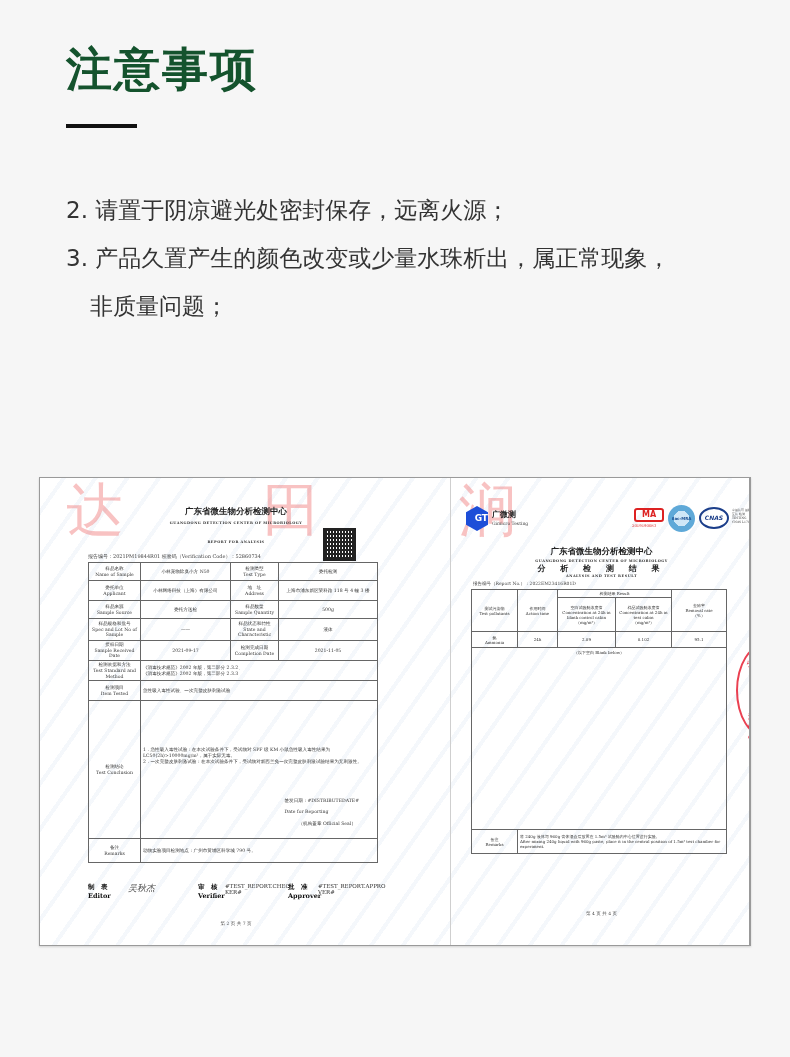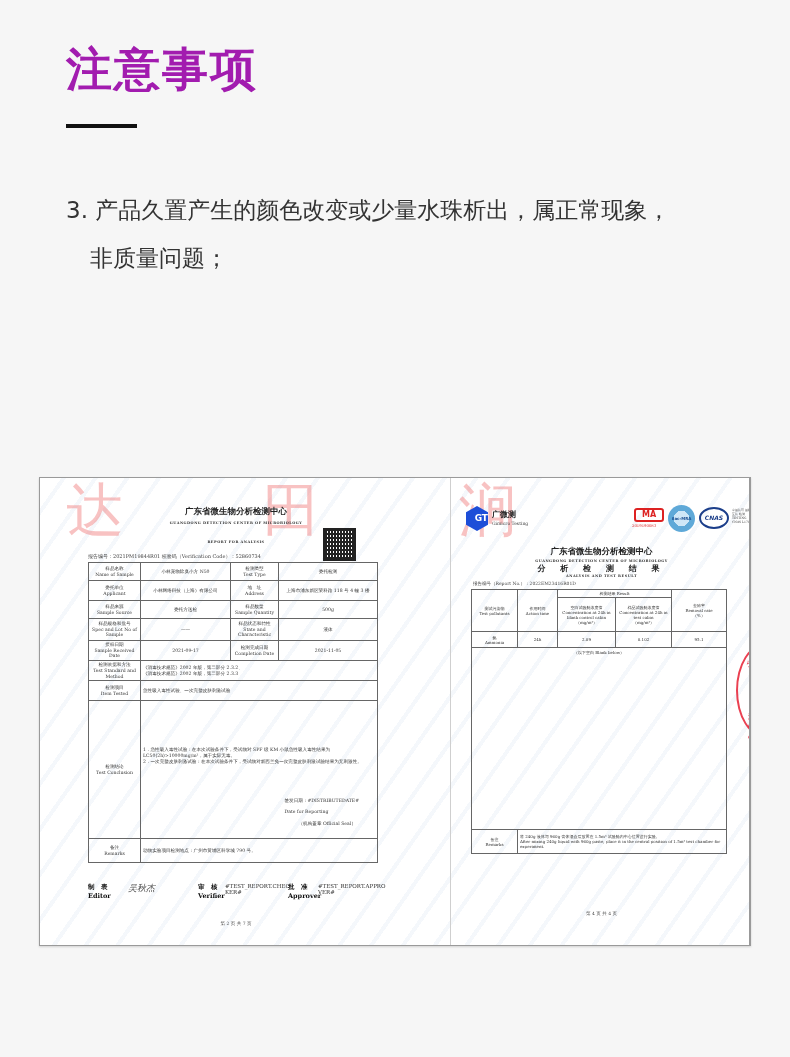--- a/index.html
+++ b/index.html
@@ -1,19 +1,19 @@
 <!DOCTYPE html>
 <html><head>
   <meta charset="utf-8">
   <style>
     * { box-sizing: border-box; margin: 0; padding: 0; }
     html, body { width: 790px; height: 1057px; background: #f6f6f6; overflow: hidden; }
     body { position: relative; font-family: "DejaVu Sans", "Liberation Sans", sans-serif; color: #222; }
 
-    .title { position: absolute; left: 66px; top: 44px; font-size: 46px; font-weight: bold; letter-spacing: 2px; color: #a21caf; line-height: 1.1; }
+    .title { position: absolute; left: 66px; top: 44px; font-size: 46px; font-weight: bold; letter-spacing: 2px; color: #14532d; line-height: 1.1; }
     .title-bar { position: absolute; left: 66px; top: 124px; width: 71px; height: 4px; background: #111; }
 
     .notes { position: absolute; left: 66px; top: 186px; width: 680px; }
     .note { font-size: 23px; color: #333; line-height: 48px; white-space: nowrap; }
     .note.indent { padding-left: 24px; }
 
     .frame { position: absolute; left: 39px; top: 477px; width: 712px; height: 469px; background: #fff; border: 1px solid #9a9a9a; box-shadow: 0 1px 2px rgba(0,0,0,.15); overflow: hidden; }
     .watermark { position: absolute; inset: 0; background: repeating-linear-gradient(-55deg, transparent 0 22px, rgba(170,195,225,.12) 22px 26px); pointer-events: none; }
 
     
@@ -58,20 +58,21 @@
     .red-seal-t1 { position: absolute; left: 299px; top: 180px; color: #e21c35; font-size: 7px; transform: rotate(-20deg); }
     .red-seal-t2 { position: absolute; left: 297px; top: 234px; color: #e21c35; font-size: 7px; }
   </style>
 </head>
 <body>
 
 <div class="title">注意事项</div>
 <div class="title-bar"></div>
 
 <div class="notes">
+  <div class="note">2. 请置于阴凉避光处密封保存，远离火源；</div>
   <div class="note">3. 产品久置产生的颜色改变或少量水珠析出，属正常现象，</div>
   <div class="note indent">非质量问题；</div>
 </div>
 
 <div class="frame">
   <div class="watermark"></div>
 
   <div class="doc doc-left">
     <div class="big-stamp-text">达 田 涧</div>
     <div class="hdr-cn" style="top:28px;">广东省微生物分析检测中心</div>

